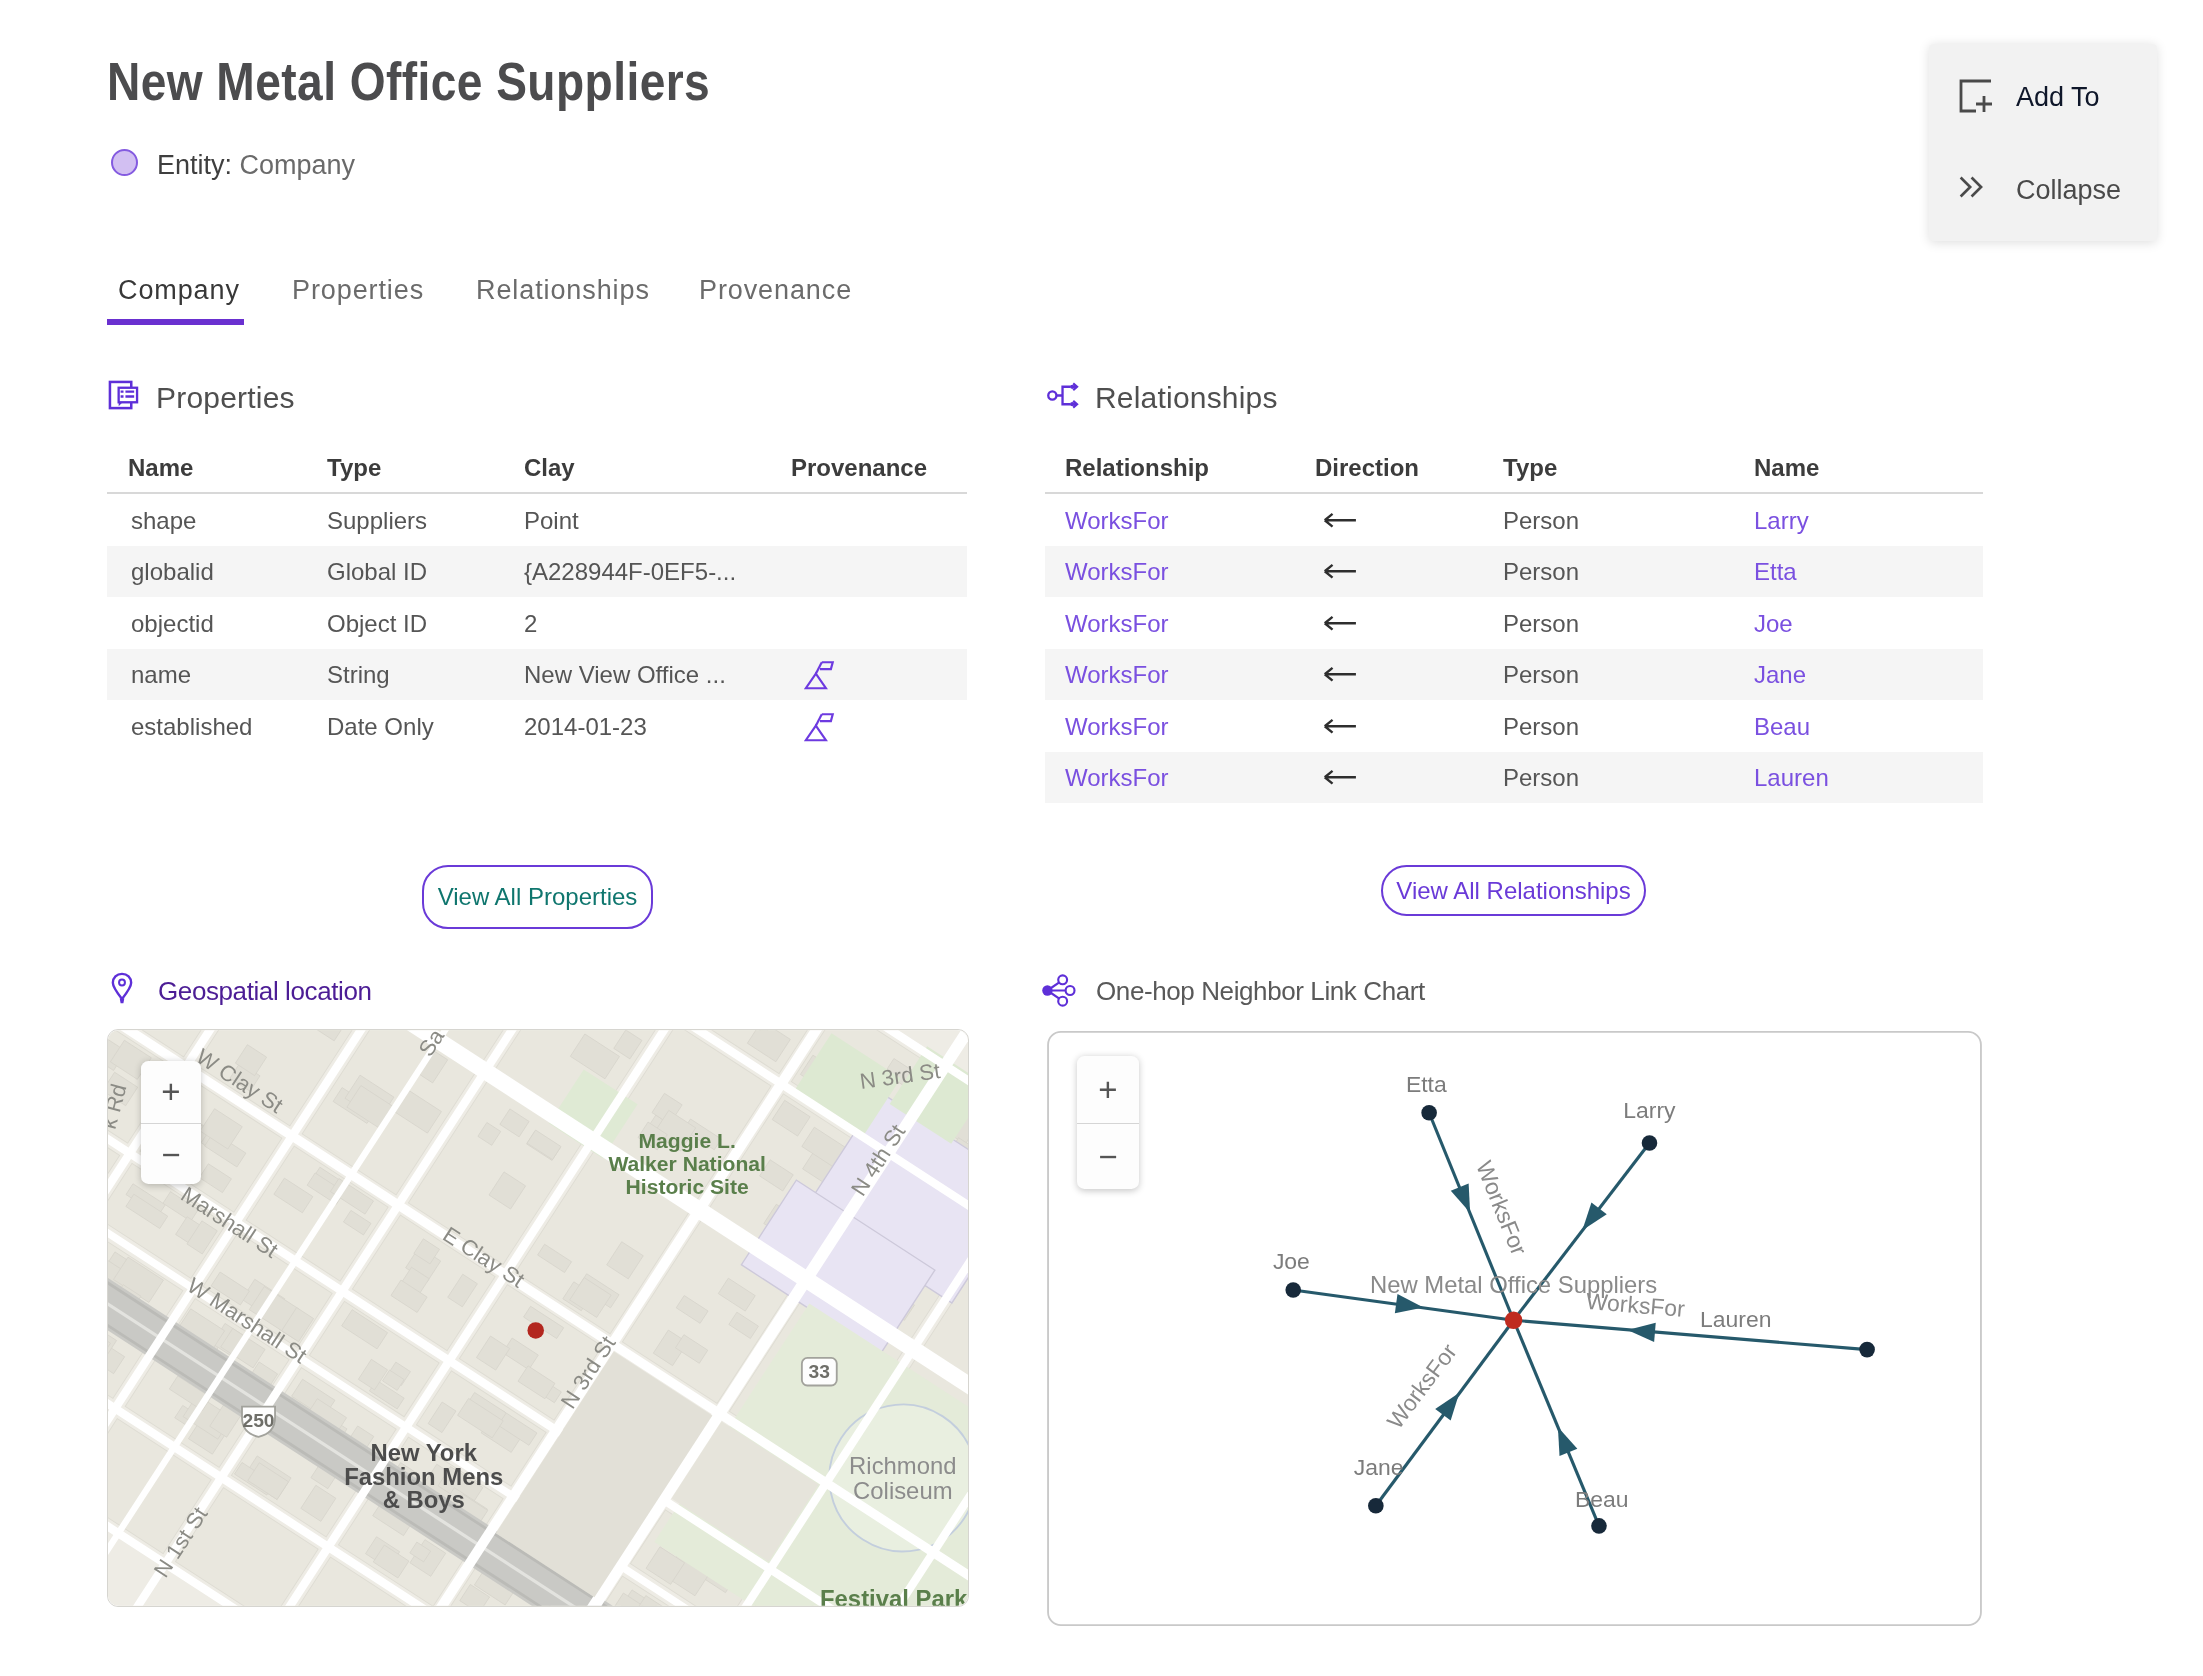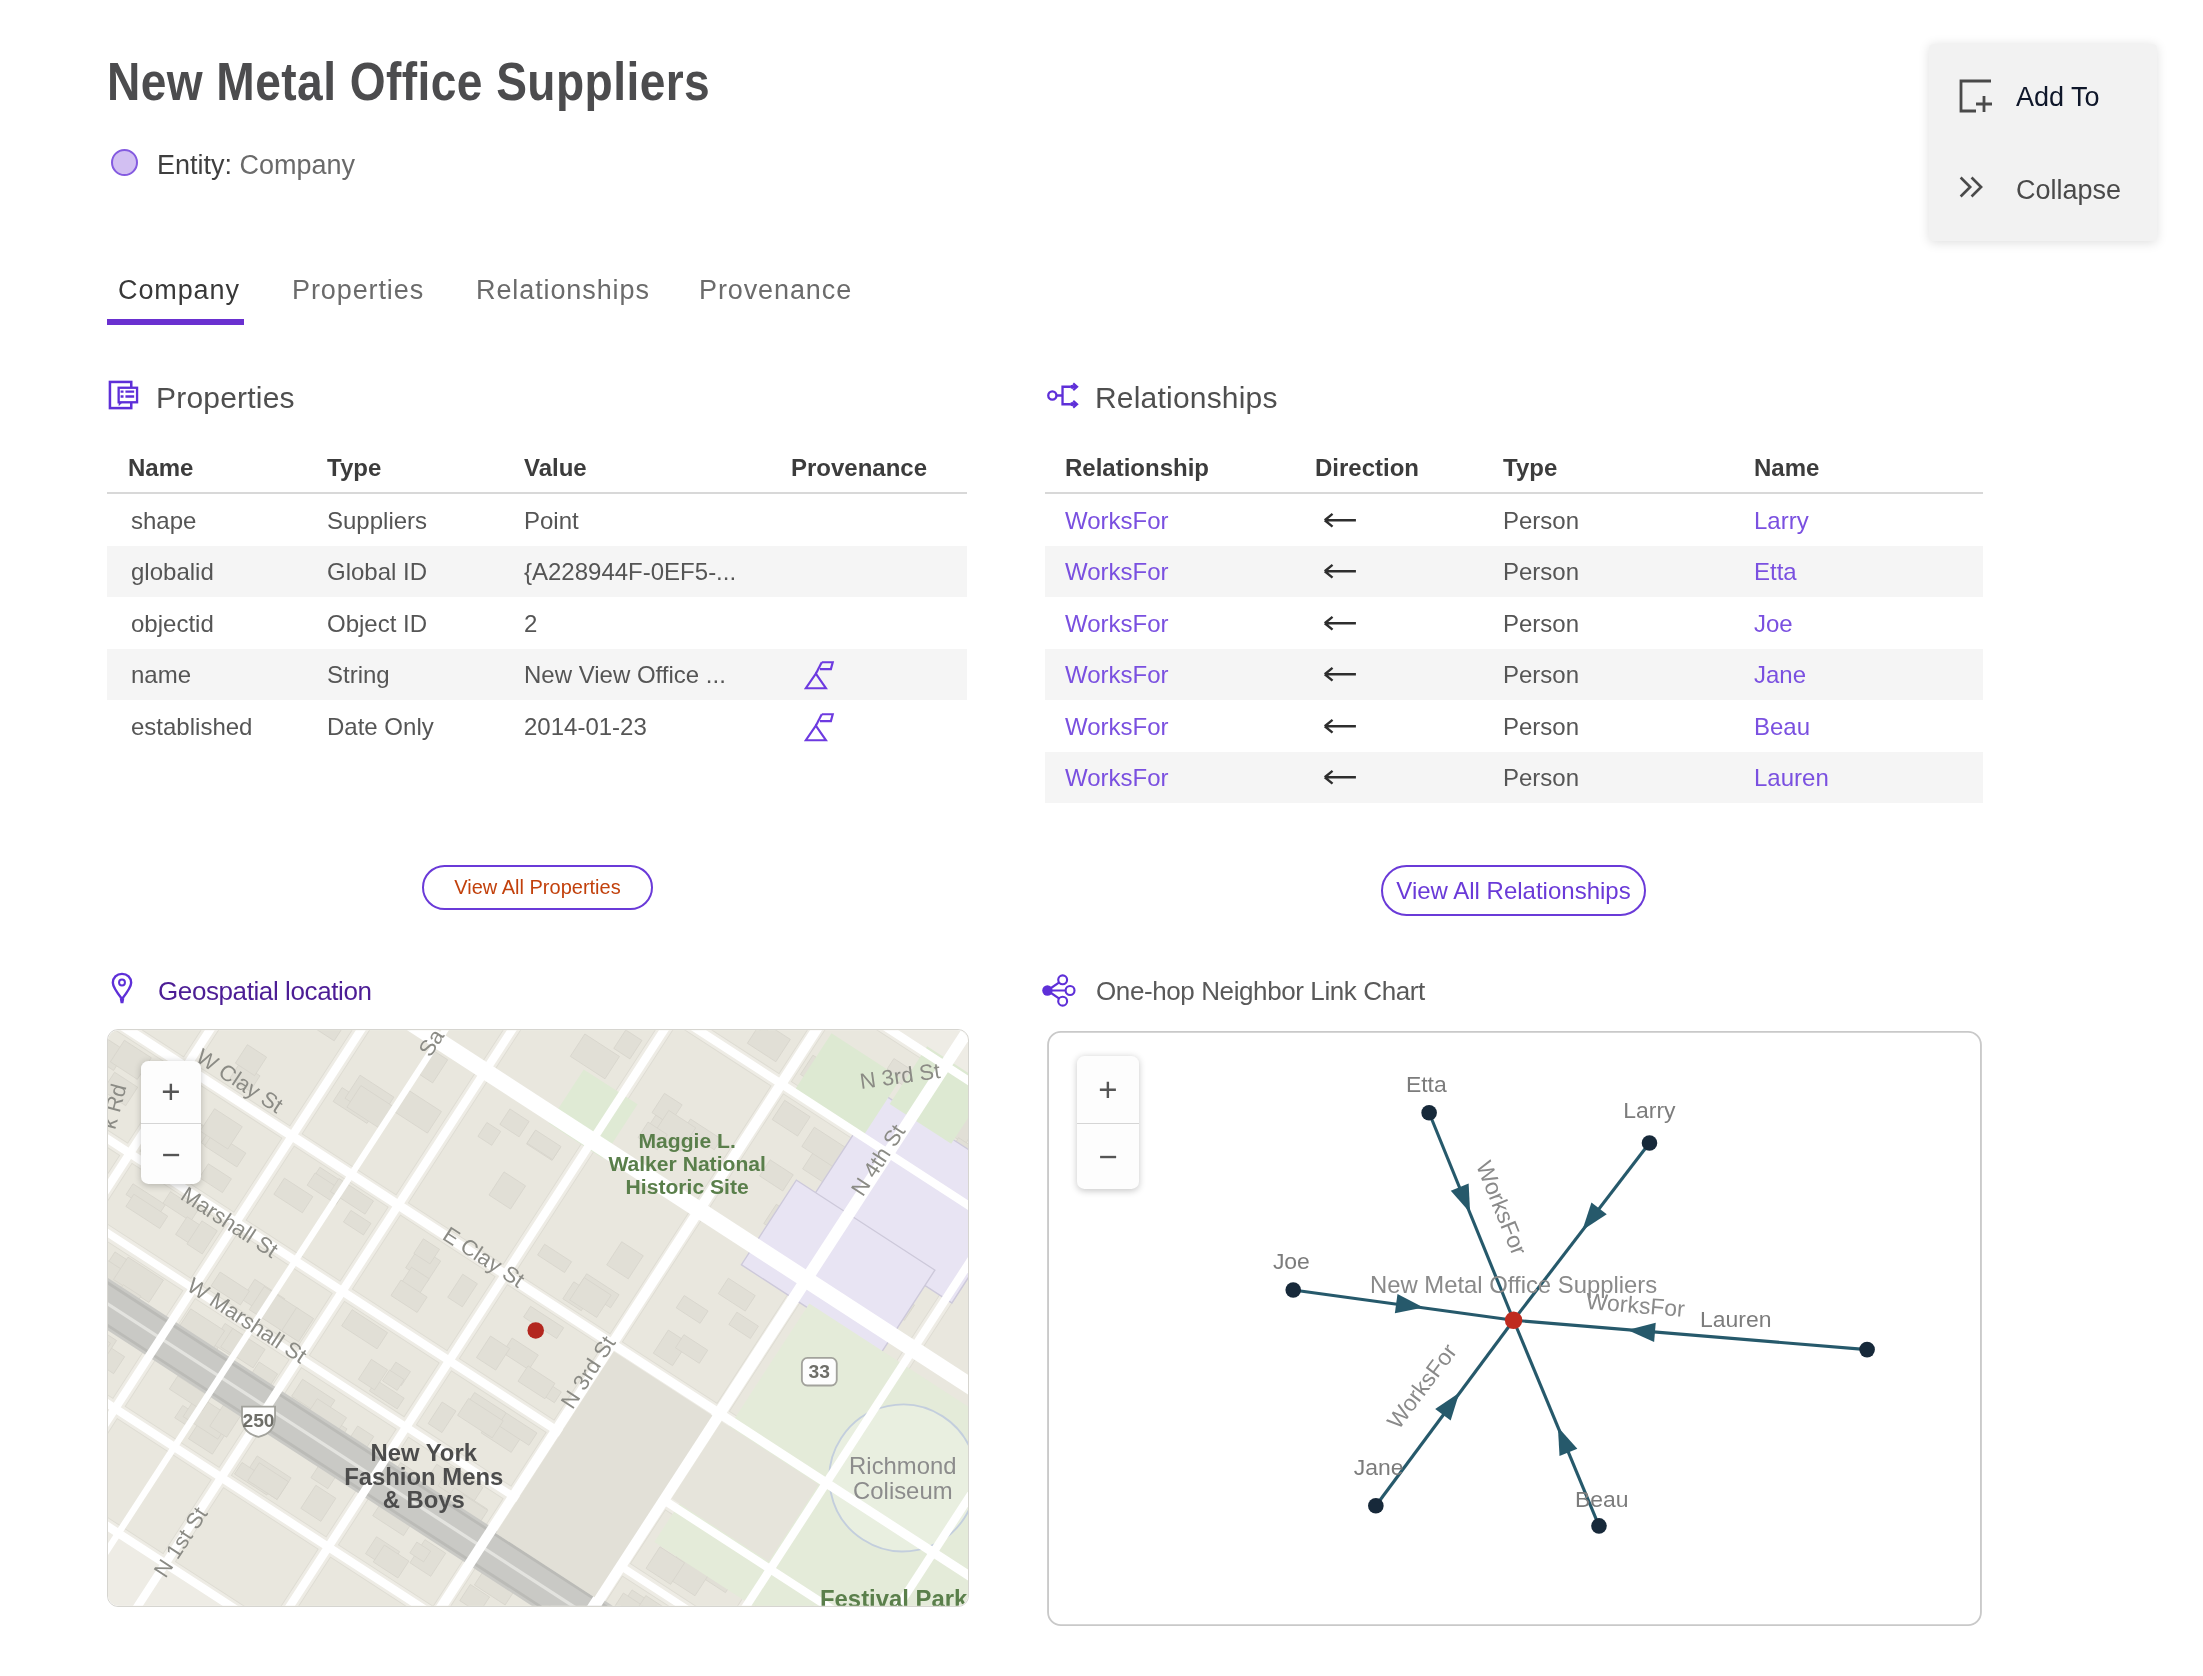--- a/index.html
+++ b/index.html
@@ -27,21 +27,21 @@
 <circle cx="5.5" cy="18" r="4.2" fill="none" stroke="#5e2fd8" stroke-width="2.4"></circle>
 <path d="M10 18 h6 M16 18 v-9 h8 M16 18 v9 h8" fill="none" stroke="#5e2fd8" stroke-width="2.4"></path>
 <path d="M24 9 l6 0 m-3 -3.5 l4 3.5 l-4 3.5 m-3 -3.5" fill="none" stroke="#5e2fd8" stroke-width="2.2"></path>
 <path d="M24 27 l6 0 m-3 -3.5 l4 3.5 l-4 3.5" fill="none" stroke="#5e2fd8" stroke-width="2.2"></path>
 <circle cx="26" cy="9" r="2.2" fill="#5e2fd8"></circle>
 <circle cx="26" cy="27" r="2.2" fill="#5e2fd8"></circle>
 </svg>
 <div class="abs sh" style="left:1095px;top:381px">Relationships</div>
 <div class="abs th" style="left:128px;top:456px">Name</div>
 <div class="abs th" style="left:327px;top:456px">Type</div>
-<div class="abs th" style="left:524px;top:456px">Value</div>
+<div class="abs th" style="left:524px;top:456px">Clay</div>
 <div class="abs th" style="left:791px;top:456px">Provenance</div>
 <div class="abs" style="left:107px;top:492px;width:860px;height:1.8px;background:#d8d8d8"></div>
 <div class="abs td" style="left:131px;top:495px">shape</div>
 <div class="abs td" style="left:327px;top:495px">Suppliers</div>
 <div class="abs td" style="left:524px;top:495px">Point</div>
 <div class="abs" style="left:107px;top:546px;width:860px;height:51px;background:#f5f5f5"></div>
 <div class="abs td" style="left:131px;top:546px">globalid</div>
 <div class="abs td" style="left:327px;top:546px">Global ID</div>
 <div class="abs td" style="left:524px;top:546px">{A228944F-0EF5-...</div>
 <div class="abs td" style="left:131px;top:598px">objectid</div>
@@ -113,21 +113,21 @@
 <div class="abs td" style="left:1754px;top:701px;color:#7a50e0">Beau</div>
 <div class="abs" style="left:1045px;top:752px;width:938px;height:51px;background:#f5f5f5"></div>
 <div class="abs td" style="left:1065px;top:752px;color:#7a50e0">WorksFor</div>
 <div class="abs" style="left:1320px;top:752px;height:51px;display:flex;align-items:center">
     <svg width="37" height="16.5" viewBox="0 0 40 18">
       <path d="M39 9 L5 9 M5 9 L13.5 2 M5 9 L13.5 16" fill="none" stroke="#2e2e2e" stroke-width="2.6"></path>
     </svg>
   </div>
 <div class="abs td" style="left:1503px;top:752px">Person</div>
 <div class="abs td" style="left:1754px;top:752px;color:#7a50e0">Lauren</div>
-<div class="abs" style="left:422px;top:865px;width:231px;height:45px;border:2.3px solid #6a3ad8;border-radius:26px;box-sizing:border-box;display:flex;align-items:center;justify-content:center;font-size:20px;color:#c2410c">View All Properties</div>
+<div class="abs" style="left:422px;top:865px;width:231px;height:64px;border:2.3px solid #6a3ad8;border-radius:26px;box-sizing:border-box;display:flex;align-items:center;justify-content:center;font-size:24px;color:#0f766e">View All Properties</div>
 <div class="abs" style="left:1381px;top:865px;width:265px;height:51px;border:2.3px solid #6a3ad8;border-radius:26px;box-sizing:border-box;display:flex;align-items:center;justify-content:center;font-size:24px;color:#6a3ad8">View All Relationships</div>
 <svg class="abs" style="left:111px;top:972px" width="22" height="33" viewBox="0 0 24 36">
 <path d="M12 2 C6.2 2 2 6.3 2 11.8 C2 16.2 6.5 22.5 12 29.5 C17.5 22.5 22 16.2 22 11.8 C22 6.3 17.8 2 12 2 z" fill="none" stroke="#5e2fd8" stroke-width="2.6"></path>
 <circle cx="12" cy="11.5" r="3.2" fill="none" stroke="#5e2fd8" stroke-width="2.2"></circle>
 <path d="M9.5 29 h5 l-1 5 h-3 z" fill="#5e2fd8"></path>
 </svg>
 <div class="abs sh" style="left:158px;top:976px;font-size:26px;letter-spacing:-0.4px;color:#4c1d95">Geospatial location</div>
 <svg class="abs" style="left:1040px;top:972px" width="37" height="37" viewBox="0 0 40 40">
 <path d="M8 20 L24 9 M8 20 L31 20 M8 20 L24 31" stroke="#5e2fd8" stroke-width="2.3" fill="none"></path>
 <circle cx="8" cy="20" r="5.6" fill="#5e2fd8"></circle>

